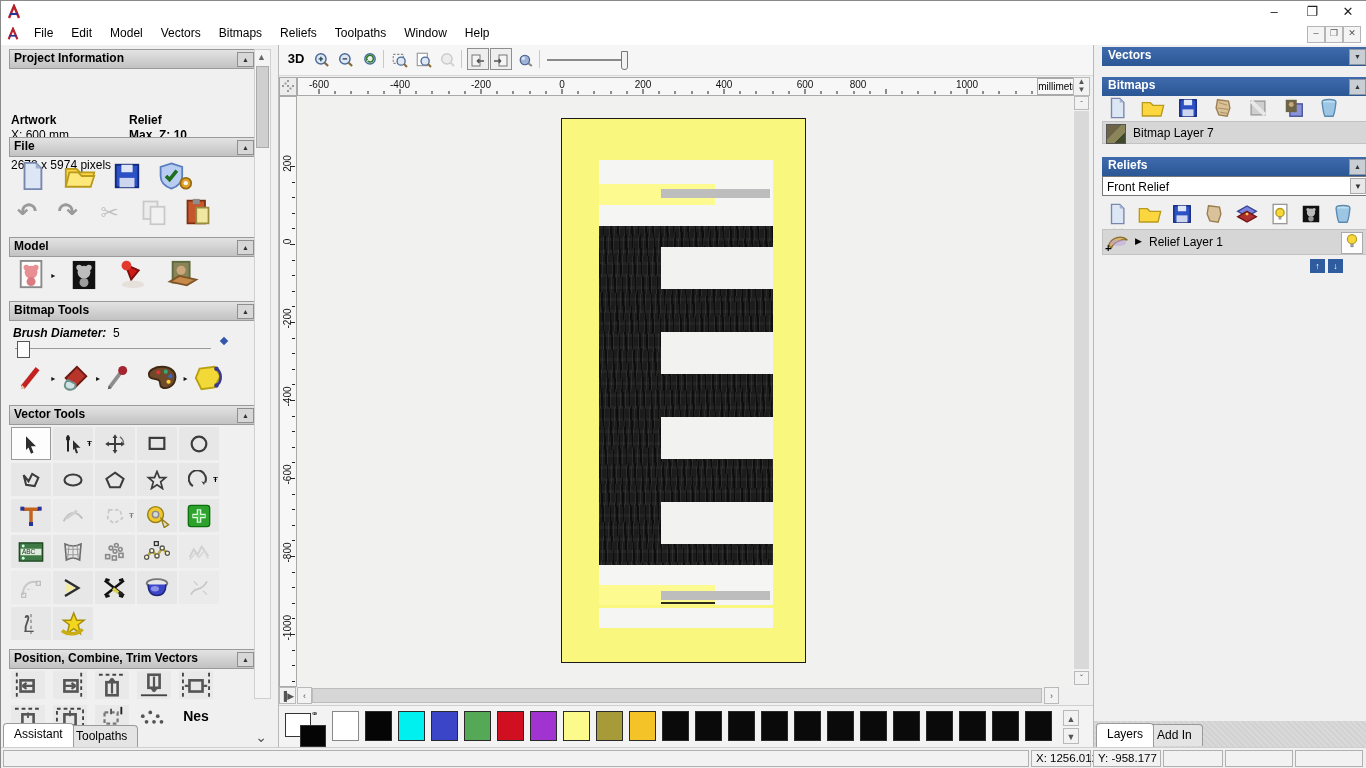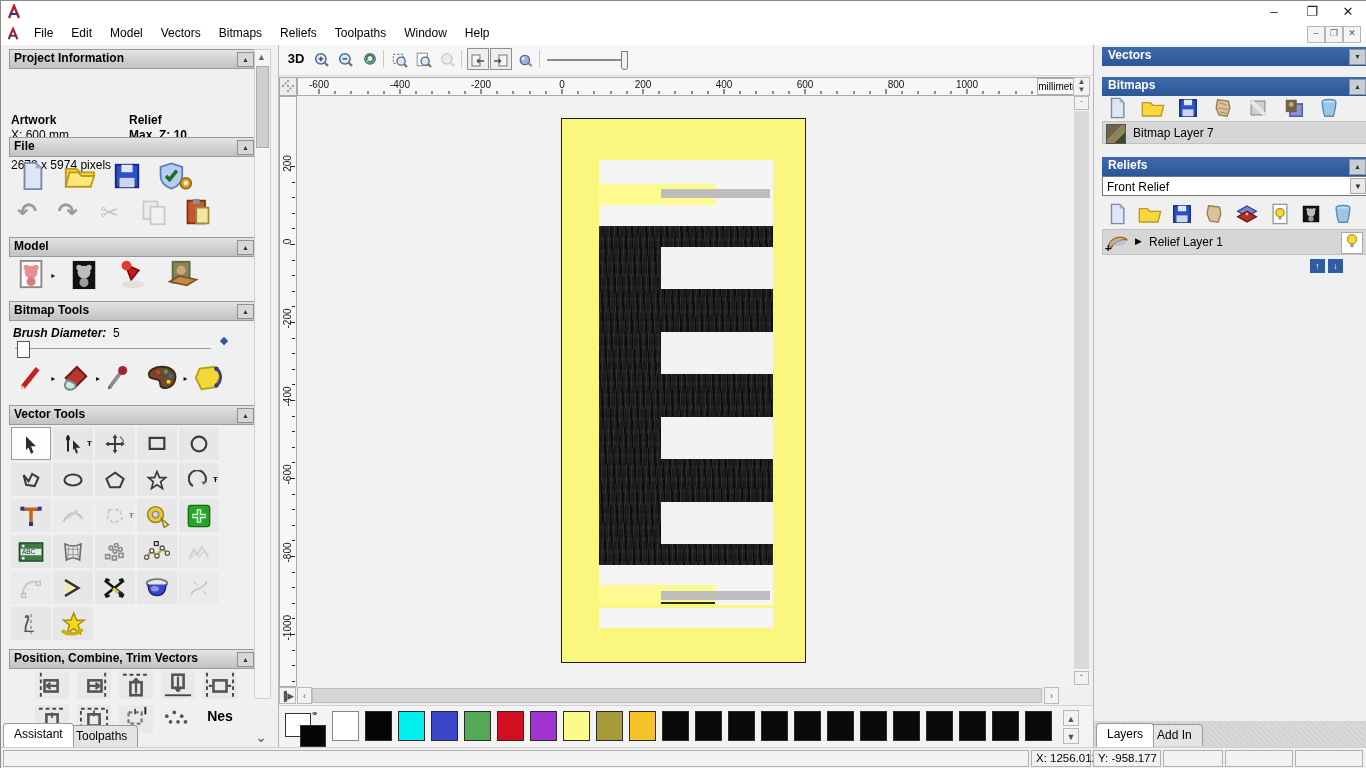--- a/index.html
+++ b/index.html
@@ -25,21 +25,21 @@
                  font-size:7px;line-height:13px;text-align:center;color:#333;}
   .lscroll{position:absolute;left:253px;top:4px;width:15px;height:648px;background:#f4f4f4;border:1px solid #d0d0d0;}
   .lscroll .up{position:absolute;top:0;left:0;width:13px;height:14px;font-size:9px;color:#666;text-align:center;line-height:14px;}
   .lscroll .thumb{position:absolute;top:16px;left:1px;width:11px;height:80px;background:#cfcfcf;border:1px solid #aaa;}
   .chev{position:absolute;left:250px;top:684px;width:20px;height:18px;font-size:14px;color:#555;text-align:center;}
   .ico{display:inline-block;vertical-align:middle;}
   .fly{font-size:8px;color:#111;vertical-align:middle;margin:0 1px;}
   .pin{position:absolute;right:1px;top:0;font-size:8px;font-weight:bold;color:#000;}
   .vt{position:absolute;width:40px;height:33px;background:#e7e7e7;text-align:center;line-height:33px;}
   .vt.active{background:#fdfdfd;border:1px solid #9a9a9a;box-sizing:border-box;}
-  .al{position:absolute;width:34px;height:28px;background:#e9e9e9;margin-left:24px;}
+  .al{position:absolute;width:34px;height:28px;background:#e9e9e9;}
   .tab{position:absolute;height:22px;padding:3px 10px;border:1px solid #9a9a9a;border-bottom:none;
        border-radius:4px 4px 0 0;background:#e4e4e4;font-size:12px;box-sizing:border-box;}
   .tab.active{background:#fff;height:24px;z-index:3;}
   #pi-grid{position:absolute;left:10px;top:68px;width:240px;line-height:15px;font-size:12px;}
   #pi-grid b{font-size:12px;}
   .col2{position:absolute;left:118px;top:0;font-weight:bold;}
 
   
   #canvasreg{left:278px;top:44px;width:814px;height:702px;background:#f0f0f0;}
   #ctoolbar{position:absolute;left:0;top:0;width:814px;height:30px;background:#f6f6f6;border-bottom:1px solid #d9d9d9;}
@@ -622,21 +622,21 @@
         <span class="hbar" style="left: 442.2px; height: 3px;"></span>
         <span class="hbar" style="left: 458.4px; height: 3px;"></span>
         <span class="hbar" style="left: 474.6px; height: 3px;"></span>
         <span class="hbar" style="left: 490.8px; height: 3px;"></span>
         <span class="htick" style="left: 507px;">600</span>
         <span class="hbar" style="left: 507px;"></span>
         <span class="hbar" style="left: 523.2px; height: 3px;"></span>
         <span class="hbar" style="left: 539.4px; height: 3px;"></span>
         <span class="hbar" style="left: 555.6px; height: 3px;"></span>
         <span class="hbar" style="left: 571.8px; height: 3px;"></span>
-        <span class="htick" style="left: 598px;">800</span>
+        <span class="htick" style="left: 560px;">800</span>
         <span class="hbar" style="left: 588px;"></span>
         <span class="hbar" style="left: 604.2px; height: 3px;"></span>
         <span class="hbar" style="left: 620.4px; height: 3px;"></span>
         <span class="hbar" style="left: 636.6px; height: 3px;"></span>
         <span class="hbar" style="left: 652.8px; height: 3px;"></span>
         <span class="htick" style="left: 669px;">1000</span>
         <span class="hbar" style="left: 669px;"></span>
         <span class="hbar" style="left: 685.2px; height: 3px;"></span>
         <span class="hbar" style="left: 701.4px; height: 3px;"></span>
         <span class="hbar" style="left: 717.6px; height: 3px;"></span>

